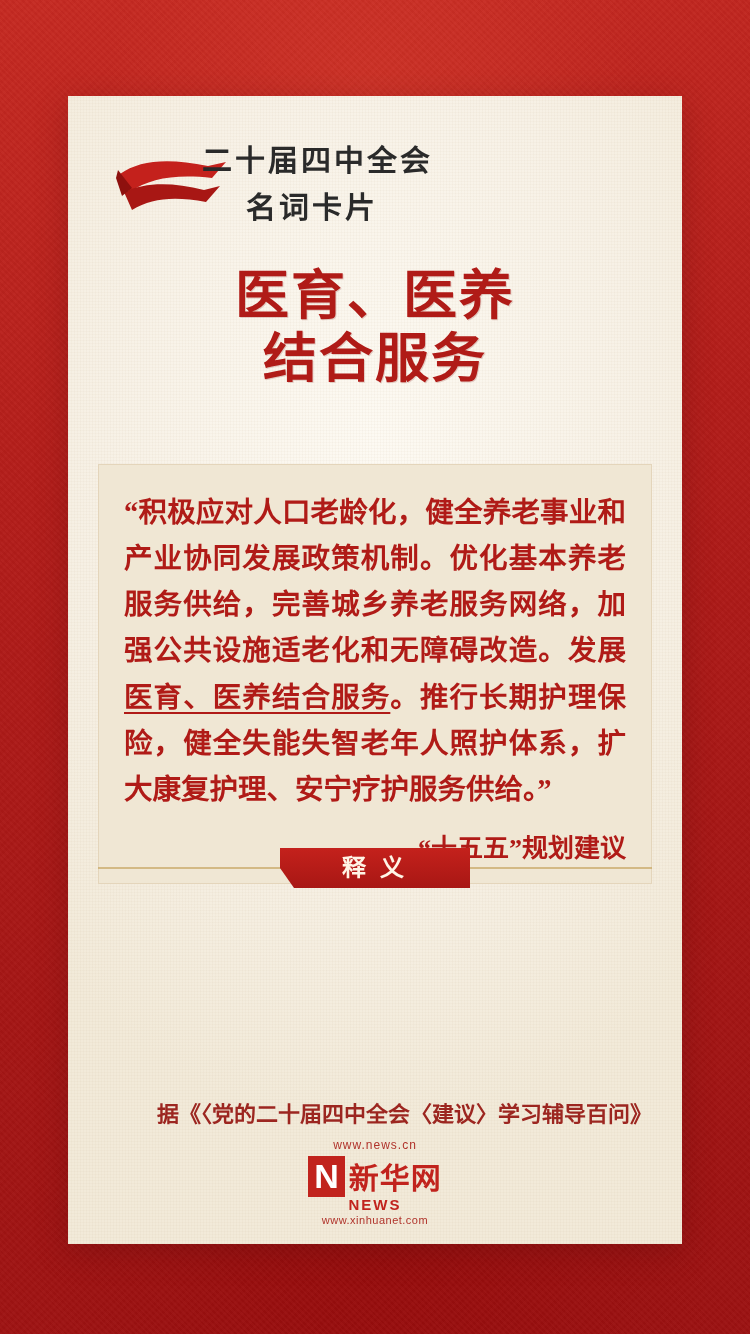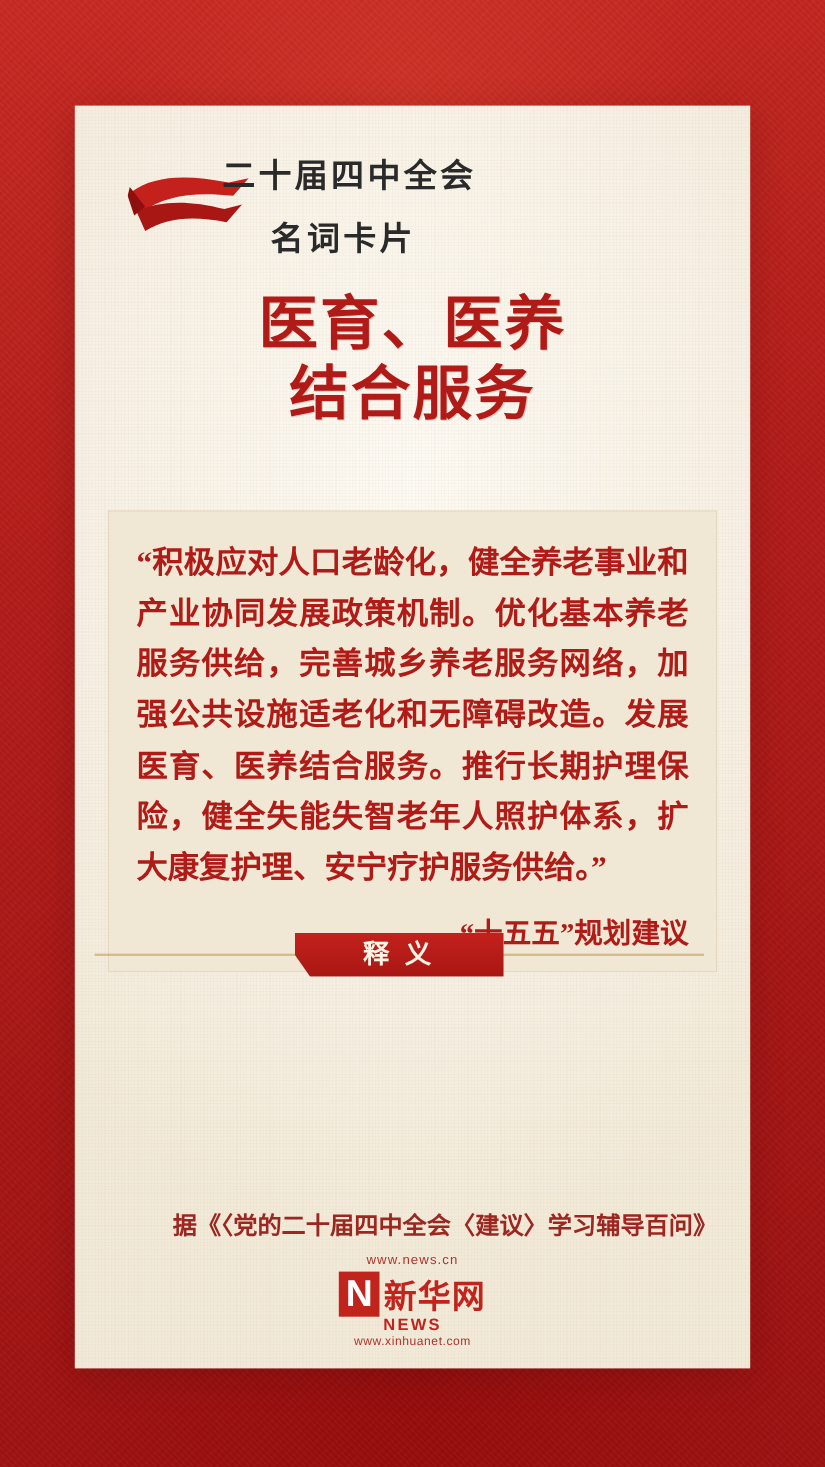--- a/index.html
+++ b/index.html
@@ -78,21 +78,21 @@
     font-weight: bold;
     font-family: "Liberation Sans", "DejaVu Sans", sans-serif;
     letter-spacing: 3px;
     line-height: 1.15;
   }
   .ribbon-line1 {
     font-size: 30px;
   }
   .ribbon-line2 {
     font-size: 30px;
-    margin-top: 22px;
+    margin-top: 12px;
     padding-left: 44px;
   }
 
   
   .title-block {
     position: absolute;
     left: 0;
     top: 168px;
     width: 614px;
     text-align: center;
@@ -120,34 +120,35 @@
   }
   .quote-text {
     color: #b01b17;
     font-size: 28.5px;
     line-height: 1.62;
     text-align: justify;
     font-family: "Liberation Serif", "DejaVu Serif", serif;
     font-weight: bold;
   }
   .quote-text .u {
+    text-decoration: underline;
     text-underline-offset: 5px;
   }
   .quote-source {
     margin-top: 14px;
     text-align: right;
     color: #b01b17;
     font-size: 26px;
     font-weight: bold;
   }
 
   
   .banner-wrap {
     position: absolute;
-    left: 18px;
+    left: 30px;
     top: 752px;
     width: 554px;
     height: 40px;
   }
   .banner-rule {
     position: absolute;
     left: 0;
     top: 19px;
     width: 554px;
     height: 2px;

